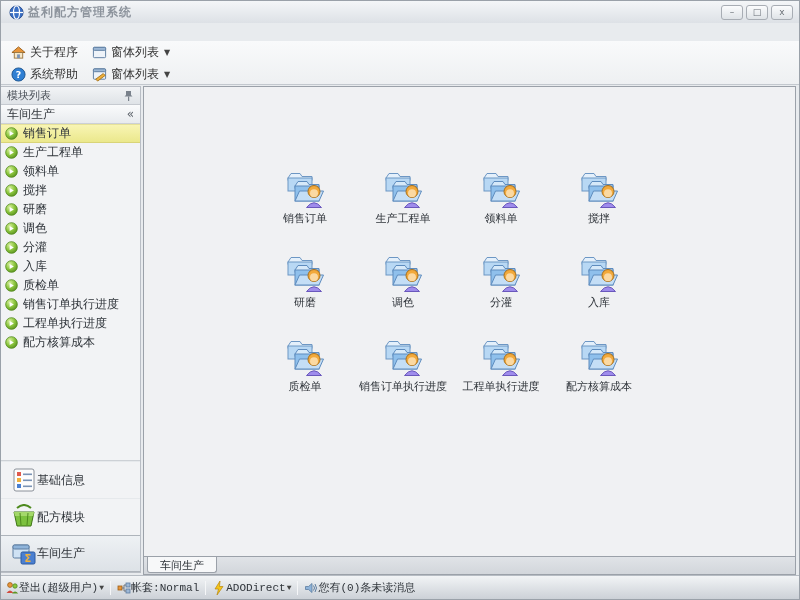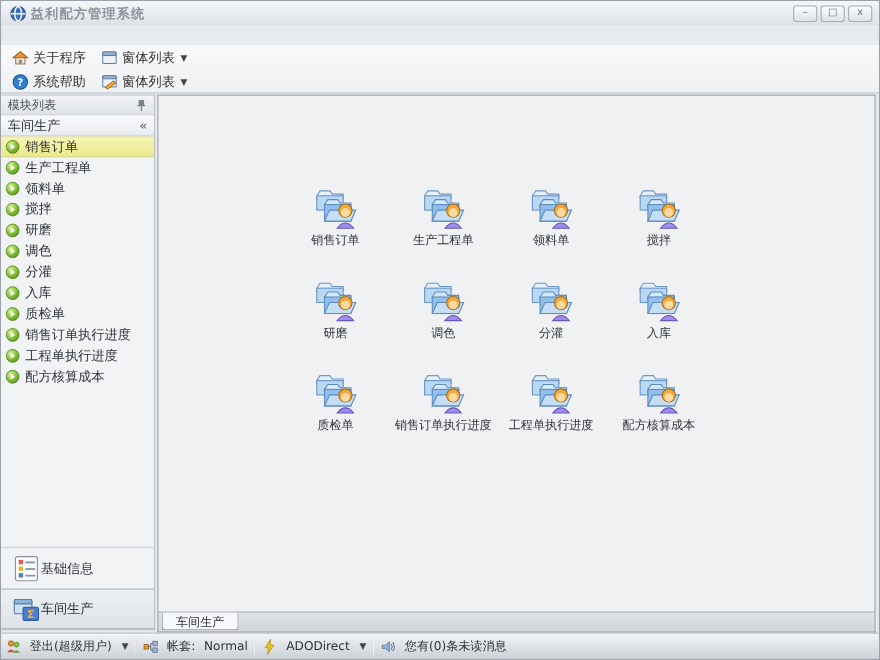--- a/index.html
+++ b/index.html
@@ -67,21 +67,21 @@
   .tabstrip { position:absolute; left:142px; right:3px; top:556px; height:18px;
     background:linear-gradient(#e0e3e7,#d2d6db); border:1px solid #9ba1a9; border-top:none; display:flex; }
   .doc-tab { background:#f7f8f9; border:1px solid #9ba1a9; border-top:none; border-radius:0 0 3px 3px;
     margin-left:3px; padding:1px 12px; font-size:11px; color:#2f343a; height:16px; }
 
   
   .statusbar { position:absolute; left:0; bottom:0; width:100%; height:24px;
     background:linear-gradient(#f2f4f6,#ccd1d7); border-top:1px solid #b6bcc3;
     display:flex; align-items:center; padding:0 4px; gap:6px; font-size:11px; color:#2f343a; }
   .sb-sep { width:1px; height:14px; background:#aab0b7; border-right:1px solid #f5f6f8; }
-  .status-item { display:flex; align-items:center; gap:8px; white-space:nowrap; }
+  .status-item { display:flex; align-items:center; gap:0; white-space:nowrap;font-family:Liberation Mono, monospace; }
   .st-ic { width:14px; height:14px; flex:0 0 auto; }
 </style>
 </head>
 <body>
 
 <svg width="0" height="0" style="position:absolute">
   <defs>
     <radialGradient id="orbGrad" cx="35%" cy="30%" r="75%">
       <stop offset="0%" stop-color="#d8f0a0"></stop>
         <stop offset="55%" stop-color="#8cc63e"></stop>
@@ -247,20 +247,30 @@
           <rect x="3" y="2" width="20" height="22" rx="2" fill="#fdfdfd" stroke="#8a9099"></rect>
           <rect x="6" y="5" width="4" height="4" fill="#e05a4e"></rect>
             <rect x="12" y="6.5" width="9" height="1.6" fill="#7a93b5"></rect>
           <rect x="6" y="11" width="4" height="4" fill="#f0b13c"></rect>
             <rect x="12" y="12.5" width="9" height="1.6" fill="#7a93b5"></rect>
           <rect x="6" y="17" width="4" height="4" fill="#4a7fd1"></rect>
             <rect x="12" y="18.5" width="9" height="1.6" fill="#7a93b5"></rect>
         </svg>
         <span>基础信息</span>
       </div>
+      <div class="nav-btn">
+        <svg class="nav-ic" viewBox="0 0 26 26">
+          <path d="M6 4 Q13 -2 20 4" fill="none" stroke="#4e8a1e" stroke-width="2"></path>
+          <path d="M3 8 h20 l-3 14 h-14 Z" fill="#7cc13e" stroke="#3f7516"></path>
+          <path d="M3 8 h20 l-0.8 4 h-18.4 Z" fill="#a4d86a"></path>
+          <line x1="9" y1="9" x2="10" y2="21" stroke="#4e8a1e"></line>
+          <line x1="17" y1="9" x2="16" y2="21" stroke="#4e8a1e"></line>
+        </svg>
+        <span>配方模块</span>
+      </div>
       <div class="nav-btn selected">
         <svg class="nav-ic" viewBox="0 0 26 26">
           <rect x="2" y="4" width="16" height="13" rx="1.5" fill="#cfe2f4" stroke="#5c7ca0"></rect>
           <rect x="2" y="4" width="16" height="4" rx="1.5" fill="#8fb4da" stroke="#5c7ca0"></rect>
           <rect x="10" y="11" width="14" height="12" rx="1.5" fill="#4a7fd1" stroke="#2c5a9e"></rect>
           <text x="17" y="21" font-size="10" font-weight="bold" text-anchor="middle" fill="#f0b13c">Σ</text>
         </svg>
         <span>车间生产</span>
       </div>
     </div>

